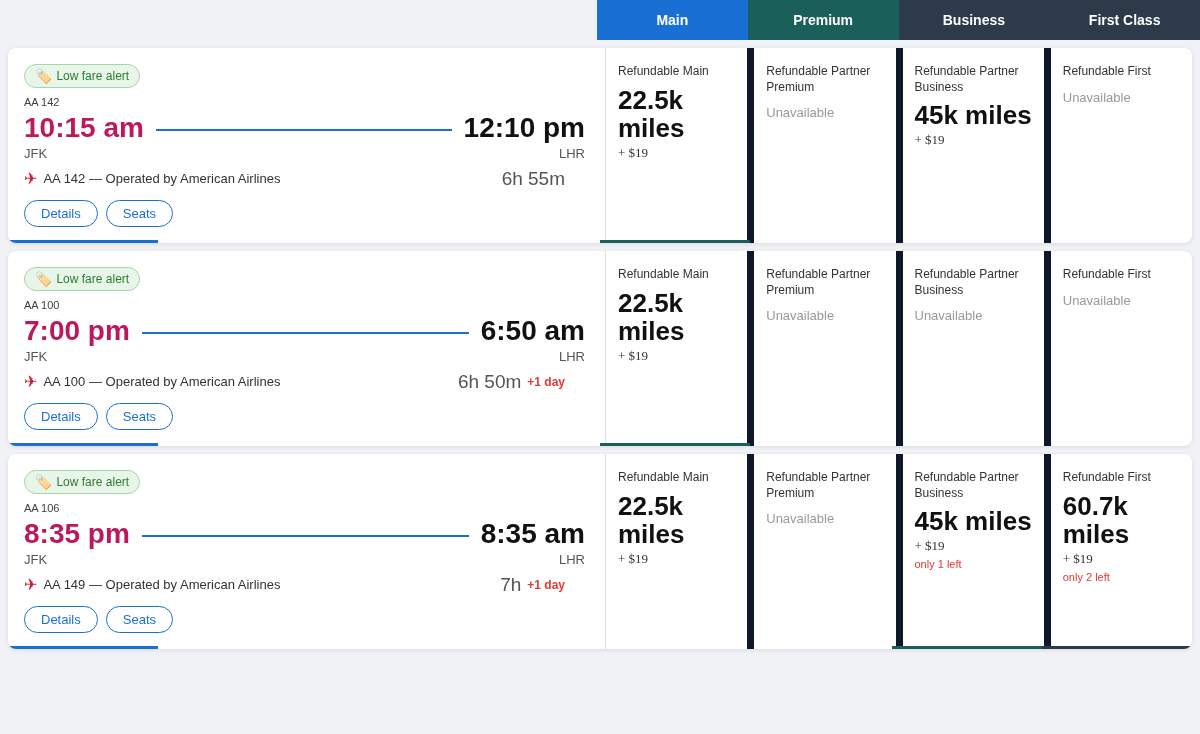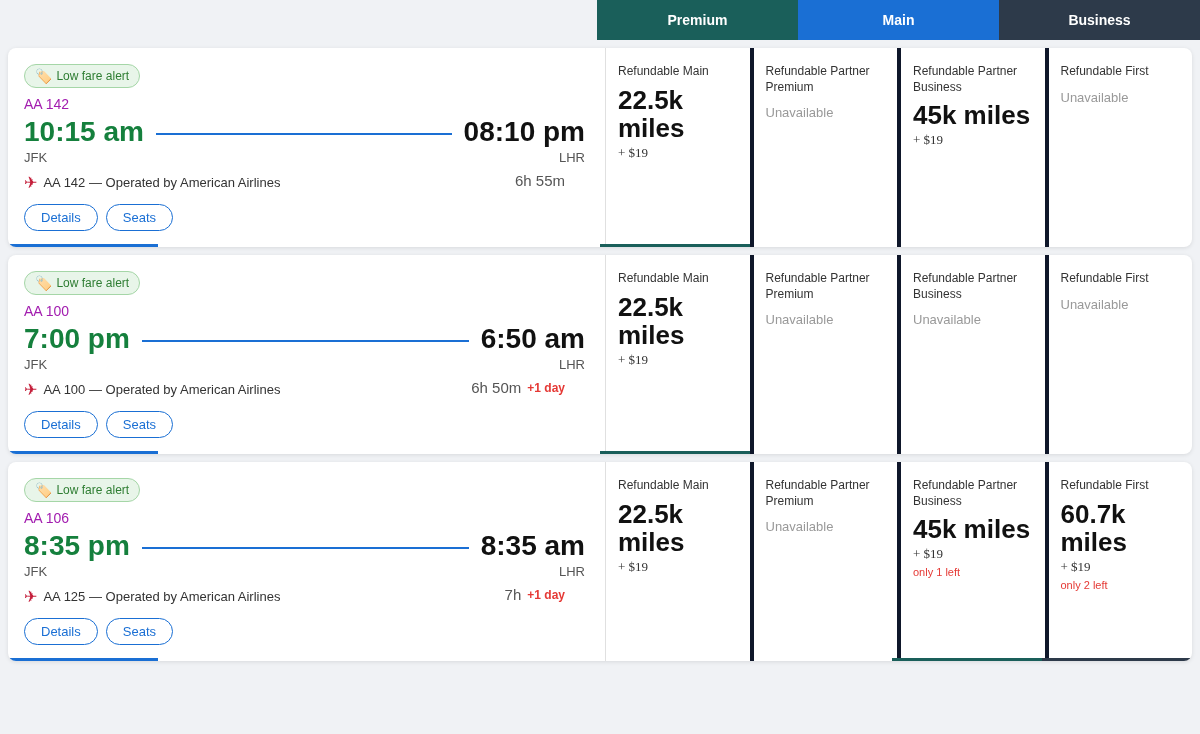--- a/index.html
+++ b/index.html
@@ -70,36 +70,36 @@
       color: #2e7d32;
       font-weight: 500;
       margin-bottom: 8px;
     }
 
     .low-fare-badge .tag-icon {
       font-size: 14px;
     }
 
     .flight-number {
-      font-size: 14px;
-      color: #a21caf;
+      font-size: 11px;
+      color: #404040;
       margin-bottom: 4px;
     }
 
     .flight-times {
       display: flex;
       align-items: center;
       gap: 0;
       margin-bottom: 2px;
     }
 
     .depart-time {
       font-size: 28px;
       font-weight: 700;
-      color: #15803d;
+      color: #be185d;
     }
 
     .flight-line {
       flex: 1;
       height: 2px;
       background: #1a6fd4;
       margin: 0 12px;
       position: relative;
       top: 2px;
     }
@@ -160,21 +160,21 @@
     
     .fare-columns {
       flex: 1;
       display: flex;
       border-left: 1px solid #e0e0e0;
     }
 
     .fare-col {
       flex: 1;
       padding: 16px 12px;
-      border-right: 4px solid #0f172a;
+      border-right: 7px solid #0f172a;
       display: flex;
       flex-direction: column;
       align-items: flex-start;
       position: relative;
     }
 
     .fare-col:last-child {
       border-right: none;
     }
 
@@ -234,52 +234,53 @@
     .duration-area {
       position: absolute;
       top: 56px;
       right: 20px;
       display: flex;
       align-items: center;
       gap: 0;
     }
 
     .duration-text {
-      font-size: 15px;
+      font-size: 19px;
       color: #555;
     }
   </style>
 </head>
 <body>
 
 <div class="page-container">
 
   <div class="tabs-header">
+    <div class="tab tab-main">Main</div>
     <div class="tab tab-premium">Premium</div>
-    <div class="tab tab-main">Main</div>
     <div class="tab tab-business">Business</div>
+    <div class="tab tab-first">First Class</div>
   </div>
 
   <div>
 
     <div class="flight-card">
       <div class="flight-info">
         <div class="low-fare-badge">
           <span class="tag-icon">🏷️</span>
           <span>Low fare alert</span>
         </div>
         <div class="flight-number">AA 142</div>
         <div style="position:relative;">
           <div class="duration-area">
             <span class="duration-text">6h 55m</span>
           </div>
           <div class="flight-times">
             <span class="depart-time">10:15 am</span>
             <div class="flight-line"></div>
-            <span class="arrive-time">08:10 pm</span>
+            <span class="arrive-time">12:10 pm</span>
           </div>
           <div class="airports-row">
             <span class="airport-code">JFK</span>
             <span class="airport-code airport-right">LHR</span>
           </div>
         </div>
         <div class="operator-row">
           <span style="color:#c41e3a; font-size:16px;">✈</span>
           <span>AA 142 — Operated by American Airlines</span>
         </div>
@@ -395,21 +396,21 @@
             <div class="flight-line"></div>
             <span class="arrive-time">8:35 am</span>
           </div>
           <div class="airports-row">
             <span class="airport-code">JFK</span>
             <span class="airport-code airport-right">LHR</span>
           </div>
         </div>
         <div class="operator-row">
           <span style="color:#c41e3a; font-size:16px;">✈</span>
-          <span>AA 125 — Operated by American Airlines</span>
+          <span>AA 149 — Operated by American Airlines</span>
         </div>
         <div class="action-buttons">
           <button class="btn-outline">Details</button>
           <button class="btn-outline">Seats</button>
         </div>
       </div>
 
       <div class="fare-columns">
         <div class="fare-col">
           <div class="fare-type">Refundable Main</div>

